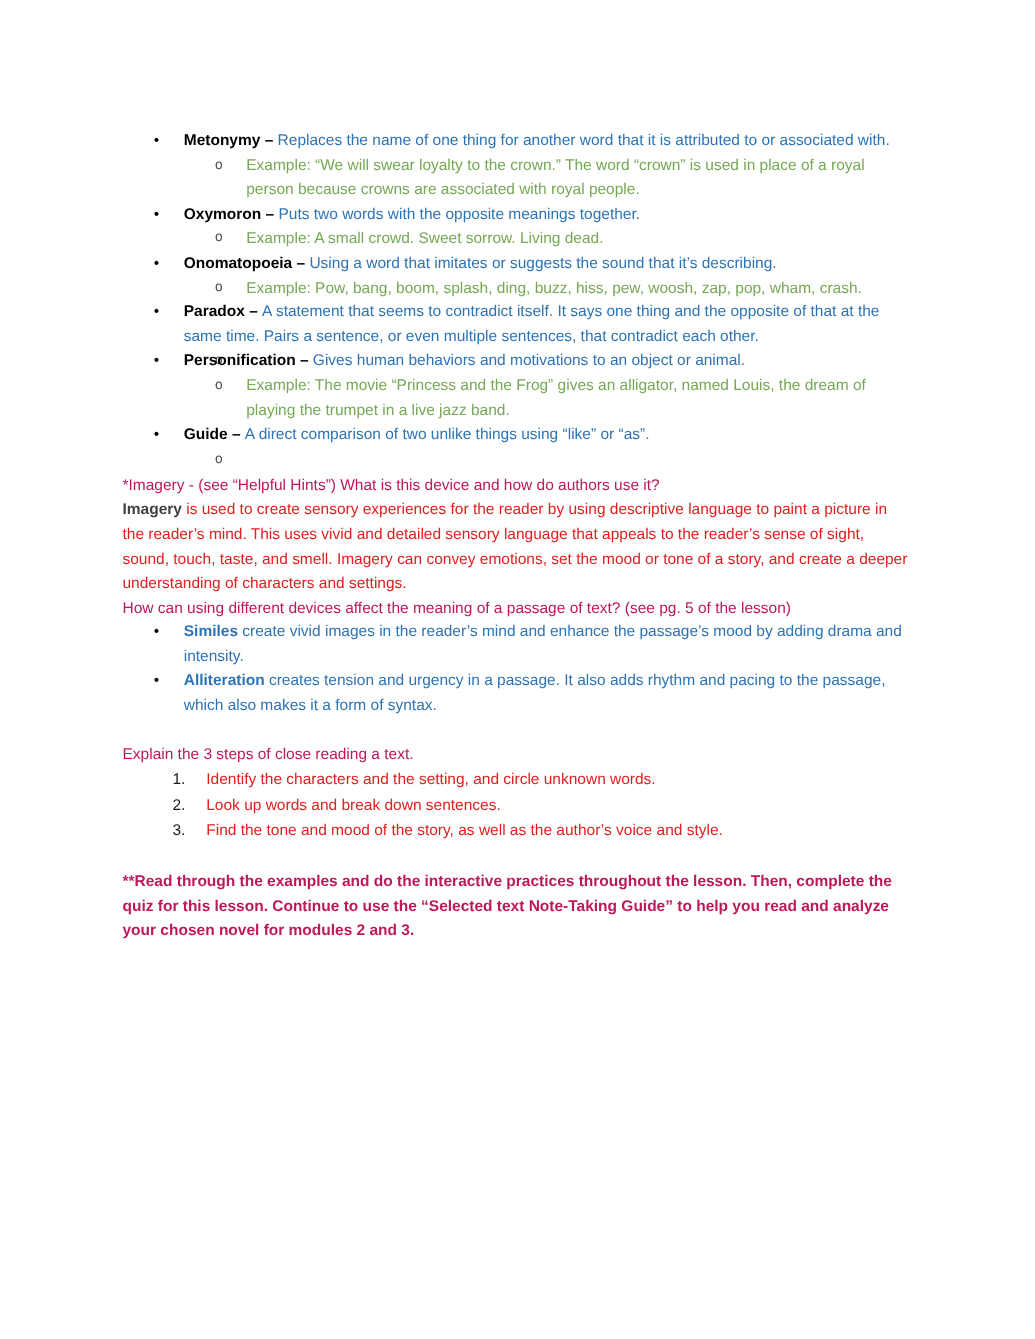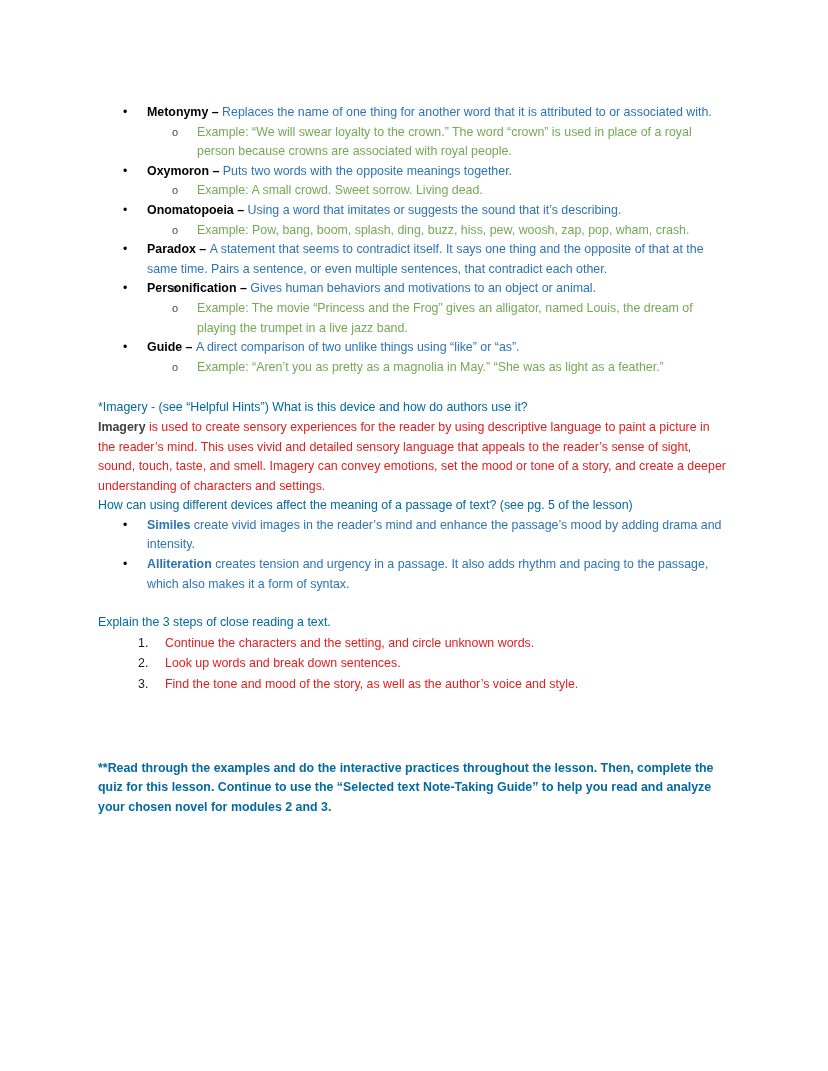--- a/index.html
+++ b/index.html
@@ -30,25 +30,25 @@
     top: 103px;
     width: 628px;
   }
 
   
   .para {
     font-family: "Liberation Sans", "DejaVu Sans", sans-serif;
     font-size: 12.4px;
     line-height: 19.6px;
     margin: 0;
-    color: #0369a1;
+    color: #be185d;
     text-align: left;
   }
   .para.red { color: #E02020; }
-  .para.bold { font-weight: bold; margin-top: 43px; }
+  .para.bold { font-weight: bold; }
 
   
   ul.lvl1 {
     list-style: none;
     margin: 0;
     padding: 0;
   }
   ul.lvl1 > li {
     position: relative;
     padding-left: 49px;          
@@ -148,40 +148,40 @@
         <li><span class="bullet">•</span><span class="term">Paradox</span><span class="term"> – </span><span class="blue">A statement that seems to contradict itself. It says one thing and the opposite of that at the same time. Pairs a sentence, or even multiple sentences, that contradict each other.</span></li>
         <ul class="lvl2">
           <li><span class="bullet-o">o</span></li>
         </ul>
         <li><span class="bullet">•</span><span class="term">Personification</span><span class="term"> – </span><span class="blue">Gives human behaviors and motivations to an object or animal.</span></li>
         <ul class="lvl2">
           <li><span class="bullet-o">o</span><span class="green">Example: The movie “Princess and the Frog” gives an alligator, named Louis, the dream of playing the trumpet in a live jazz band.</span></li>
         </ul>
         <li><span class="bullet">•</span><span class="term">Guide</span><span class="term"> – </span><span class="blue">A direct comparison of two unlike things using “like” or “as”.</span></li>
         <ul class="lvl2">
-          <li><span class="bullet-o">o</span><span class="green">Example: “Aren’t you as pretty as a magnolia in May.” “She was as light as a feather.”</span></li>
+          <li><span class="bullet-o">o</span></li>
         </ul>
       </ul>
 
     <div class="gap-lg"></div>
 
     <p class="para">*Imagery - (see “Helpful Hints”) What is this device and how do authors use it?</p>
     <p class="para red"><span class="red-bold">Imagery</span><span> is used to create sensory experiences for the reader by using descriptive language to paint a picture in the reader’s mind. This uses vivid and detailed sensory language that appeals to the reader’s sense of sight, sound, touch, taste, and smell. Imagery can convey emotions, set the mood or tone of a story, and create a deeper understanding of characters and settings.</span></p>
 
     <p class="para">How can using different devices affect the meaning of a passage of text? (see pg. 5 of the lesson)</p>
     <ul class="lvl1" id="effect-list">
         <li><span class="bullet">•</span><span class="blue-bold">Similes</span><span class="blue"> create vivid images in the reader’s mind and enhance the passage’s mood by adding drama and intensity.</span></li>
         <li><span class="bullet">•</span><span class="blue-bold">Alliteration</span><span class="blue"> creates tension and urgency in a passage. It also adds rhythm and pacing to the passage, which also makes it a form of syntax.</span></li>
       </ul>
 
     <div class="gap-md"></div>
 
     <p class="para">Explain the 3 steps of close reading a text.</p>
     <ol class="numlist" id="steps-list">
-        <li><span class="num">1.</span><span>Continue the characters and the setting, and circle unknown words.</span></li>
+        <li><span class="num">1.</span><span>Identify the characters and the setting, and circle unknown words.</span></li>
         <li><span class="num">2.</span><span>Look up words and break down sentences.</span></li>
         <li><span class="num">3.</span><span>Find the tone and mood of the story, as well as the author’s voice and style.</span></li>
       </ol>
 
     <div class="gap-lg"></div>
 
     <p class="para bold">**Read through the examples and do the interactive practices throughout the lesson. Then, complete the quiz for this lesson. Continue to use the “Selected text Note-Taking Guide” to help you read and analyze your chosen novel for modules 2 and 3.</p>
 
   </div>
 </div>

